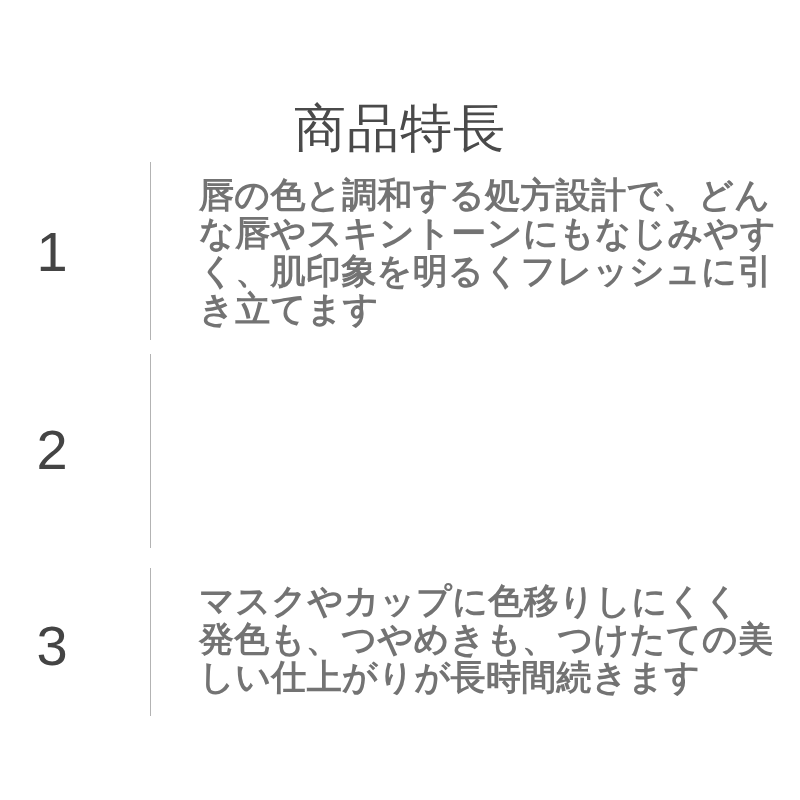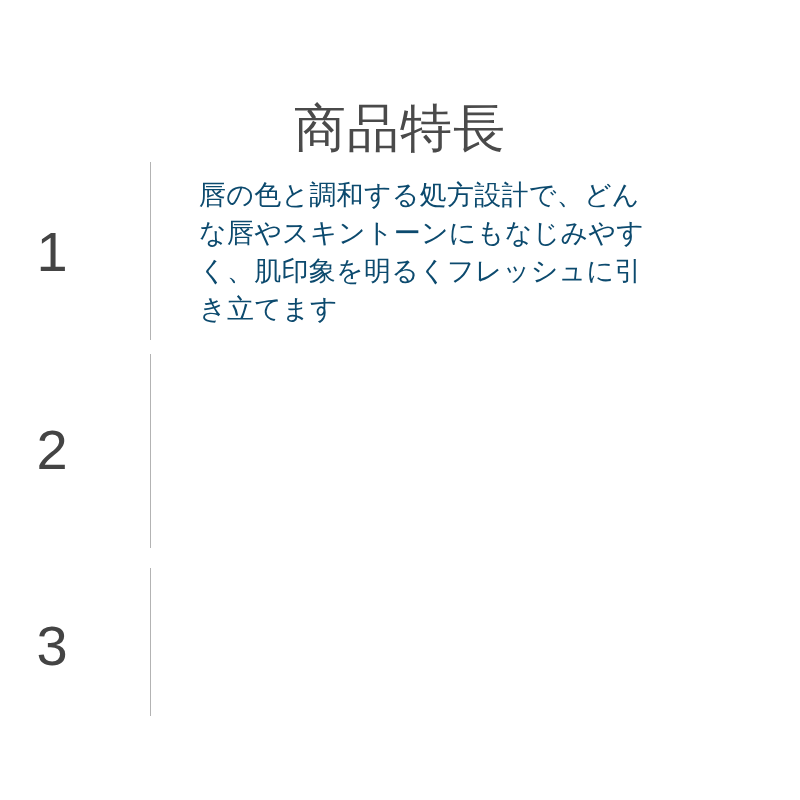--- a/index.html
+++ b/index.html
@@ -79,24 +79,24 @@
   .feature-text-cell {
     flex: 1 1 auto;
     box-sizing: border-box;
     padding-left: 48px;
     padding-right: 12px;
     display: flex;
     align-items: center;
   }
 
   .feature-text {
-    font-size: 27px;
+    font-size: 35px;
     line-height: 38px;
-    color: #0c4a6e;
-    font-weight: 400;
+    color: #737373;
+    font-weight: 700;
     letter-spacing: 0.01em;
     white-space: pre-line;
     margin: 0;
   }
 
   .row-1 .feature-divider { margin: 2px 0 4px 0; }
   .row-1 .feature-text-cell { padding-top: 14px; padding-bottom: 14px; }
   .row-1 { height: 184px; }
 
   .row-2 { height: 212px; }
@@ -134,16 +134,21 @@
         <span class="feature-num">2</span>
       </div>
       <div class="feature-divider"></div>
     </div>
 
     <div class="feature-row row-3">
       <div class="feature-num-cell">
         <span class="feature-num">3</span>
       </div>
       <div class="feature-divider"></div>
+      <div class="feature-text-cell">
+        <p class="feature-text">マスクやカップに色移りしにくく
+発色も、つやめきも、つけたての美
+しい仕上がりが長時間続きます</p>
+      </div>
     </div>
 
   </div>
 </div>
 
 </body></html>

